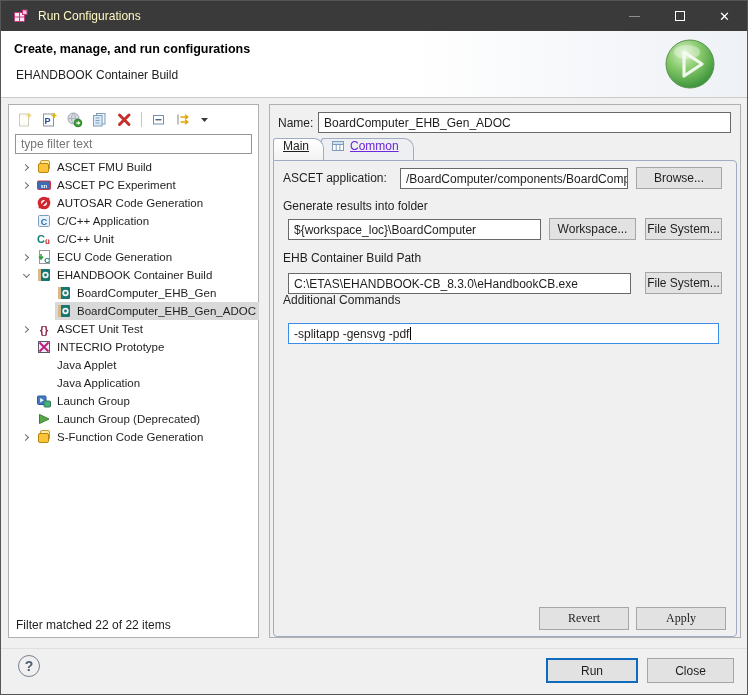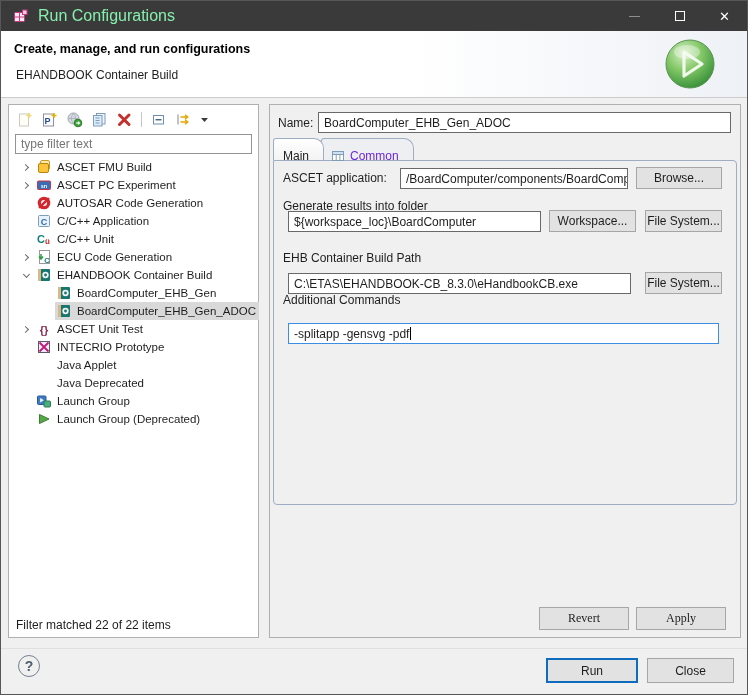--- a/index.html
+++ b/index.html
@@ -3,21 +3,21 @@
 <meta charset="utf-8">
 <style>
   * { box-sizing: border-box; margin: 0; padding: 0; }
   html,body { width: 748px; height: 695px; }
   body { font-family: "Liberation Sans", sans-serif; font-size: 12px; color: #1e1e1e; }
   #app { position: relative; width: 748px; height: 695px; background: #f0f0f0; border: 1px solid #565656; overflow: hidden; }
 
   
   .titlebar { position: absolute; top: 0; left: 0; right: 0; height: 30px; background: #3a3a3a; display: flex; align-items: center; }
   .titlebar .app-icon { margin-left: 11px; width: 17px; height: 17px; flex: none; }
-  .titlebar .title { color: #86efac; margin-left: 9px; font-size: 16px; }
+  .titlebar .title { color: #fef9c3; margin-left: 9px; font-size: 12px; }
   .win-controls { margin-left: auto; display: flex; height: 30px; }
   .win-btn { width: 45px; height: 30px; display: flex; align-items: center; justify-content: center; }
   .min-glyph { width: 11px; height: 1px; background: #8f8f8f; }
   .max-glyph { width: 10px; height: 10px; border: 1px solid #ffffff; }
   .close-glyph { color: #ffffff; font-size: 13px; line-height: 1; }
 
   
   .header { position: absolute; top: 30px; left: 0; right: 0; height: 67px;
             background: linear-gradient(90deg, #ffffff 55%, #eef1f6 100%);
             border-bottom: 1px solid #cccccc; }
@@ -50,35 +50,35 @@
   
   .right-panel { position: absolute; left: 268px; top: 103px; width: 472px; height: 534px;
                  background: #f0f0f0; border: 1px solid #b0b0b0; }
   .name-row { position: absolute; top: 7px; left: 8px; right: 9px; display: flex; align-items: center; }
   .name-row .lbl { width: 40px; flex: none; }
   .field { background: #ffffff; border: 1px solid #696969; height: 21px; padding: 2px 5px;
            font-size: 12px; line-height: 16px; white-space: nowrap; overflow: hidden; }
   .name-field { flex: 1; }
 
   .tabs { position: absolute; top: 33px; left: 3px; display: flex; align-items: flex-end; }
-  .tab { height: 22px; display: flex; align-items: center; border: 1px solid #9fadc4; border-bottom: none;
-         border-radius: 3px 10px 0 0; padding: 12px 14px 0 9px; position: relative; }
+  .tab { height: 22px; display: flex; border: 1px solid #9fadc4; border-bottom: none;
+         border-radius: 3px 10px 0 0; padding: 0 14px 0 9px; position: relative; text-decoration: underline; }
   .tab.sel { background: linear-gradient(#ffffff, #f3f3f3); z-index: 2; }
   .tab.unsel { background: #edeff2; z-index: 1; margin-left: -3px; color: #6d28d9; gap: 5px; }
   .tab-icon { width: 14px; height: 14px; }
 
-  .tab-content { position: absolute; top: 55px; left: 3px; right: 3px; height: 345px;
+  .tab-content { position: absolute; top: 55px; left: 3px; right: 3px; height: 477px;
                  border: 1px solid #9fadc4; border-radius: 0 4px 4px 4px; background: #f0f0f0; padding-left: 32px; }
   .frow { position: absolute; display: flex; align-items: center; }
   .row1 { top: 6px; left: 9px; right: 14px; }
   .row1 .lbl { width: 117px; flex: none; }
   .row1 .field { flex: 1; margin-right: 8px; }
   .flabel { position: absolute; left: 9px; }
   .lab2 { top: 38px; } .lab3 { top: 90px; } .lab4 { top: 132px; }
-  .row2 { top: 49px; left: 14px; right: 14px; }
+  .row2 { top: 57px; left: 14px; right: 14px; }
   .row2 .field { width: 258px; margin-right: 8px; }
   .row2 .btn { margin-right: 9px; } .row2 .btn:last-child { margin-right: 0; }
   .row3 { top: 111px; left: 14px; right: 14px; }
   .row3 .field { flex: 1; margin-right: 14px; }
   .row4 { top: 162px; left: 14px; right: 17px; }
   .row4 .field { flex: 1; border: 1px solid #3a8ee6; }
   .caret { display: inline-block; width: 1px; height: 13px; background: #000; margin-left: 1px; vertical-align: -2px; }
 
   .btn { background: #e2e2e2; border: 1px solid #a6a6a6; height: 22px; font: 12px "Liberation Sans", sans-serif;
          color: #1e1e1e; text-align: center; flex: none; }
@@ -328,21 +328,21 @@
         <span class="hl">
             <svg class="ticon" viewBox="0 0 16 16"></svg>
             <span>Java Applet</span>
           </span>
       </div>
 
       <div class="trow">
         <span class="chev-slot"></span>
         <span class="hl">
             <svg class="ticon" viewBox="0 0 16 16"></svg>
-            <span>Java Deprecated</span>
+            <span>Java Application</span>
           </span>
       </div>
 
       <div class="trow">
         <span class="chev-slot"></span>
         <span class="hl">
             <svg class="ticon" viewBox="0 0 16 16">
           <rect x="1.5" y="3" width="8.5" height="8.5" rx="1" fill="#3f7ac2" stroke="#2a5a9a"></rect>
           <path d="M4.2 5 L7.8 7.2 L4.2 9.4 Z" fill="#ffffff"></path>
           <rect x="8" y="8" width="6.5" height="6" rx="1" fill="#47b07c" stroke="#2e7d54"></rect>
@@ -354,20 +354,32 @@
       <div class="trow">
         <span class="chev-slot"></span>
         <span class="hl">
             <svg class="ticon" viewBox="0 0 16 16">
           <path d="M3.5 3.5 L13 8 L3.5 12.5 Z" fill="#56a946" stroke="#3c7d31"></path>
         </svg>
             <span>Launch Group (Deprecated)</span>
           </span>
       </div>
 
+      <div class="trow">
+        <span class="chev-slot">
+            <span class="chev r"></span>
+          </span>
+        <span class="hl">
+            <svg class="ticon" viewBox="0 0 16 16">
+          <rect x="4.5" y="1.5" width="9" height="9" rx="1.5" fill="#ffeaa8" stroke="#c79c2e"></rect>
+          <rect x="2.5" y="4.5" width="10" height="9" rx="1.5" fill="#fbc43c" stroke="#b8860b"></rect>
+        </svg>
+            <span>S-Function Code Generation</span>
+          </span>
+      </div>
 
     </div>
 
     <div class="lp-status">Filter matched 22 of 22 items</div>
   </div>
 
   <div class="right-panel">
 
     <div class="name-row">
       <span class="lbl">Name:</span>

